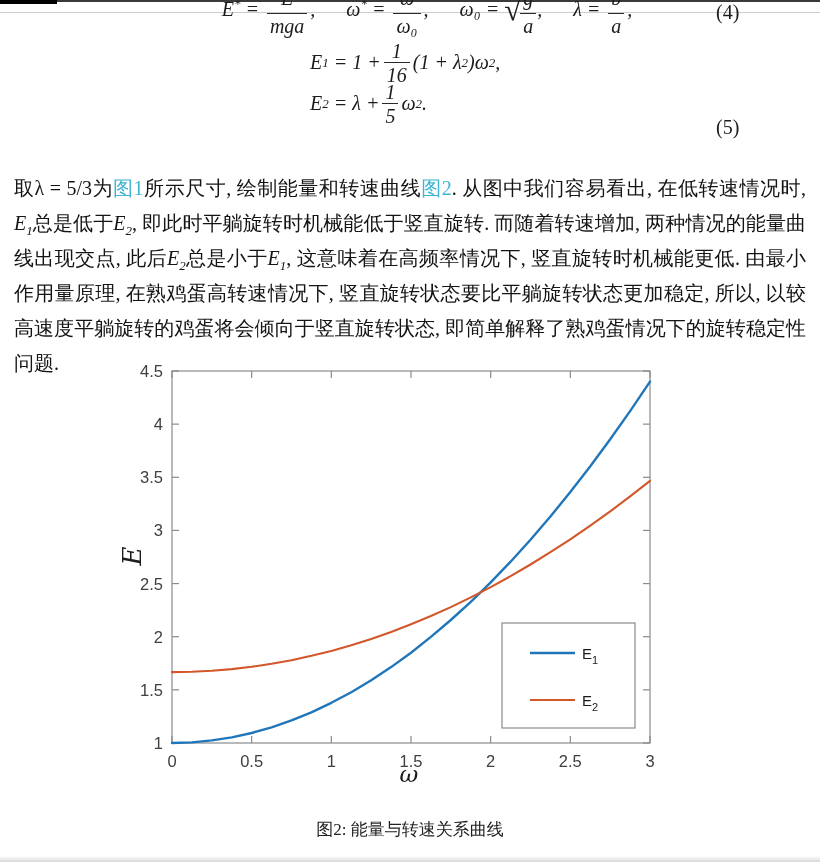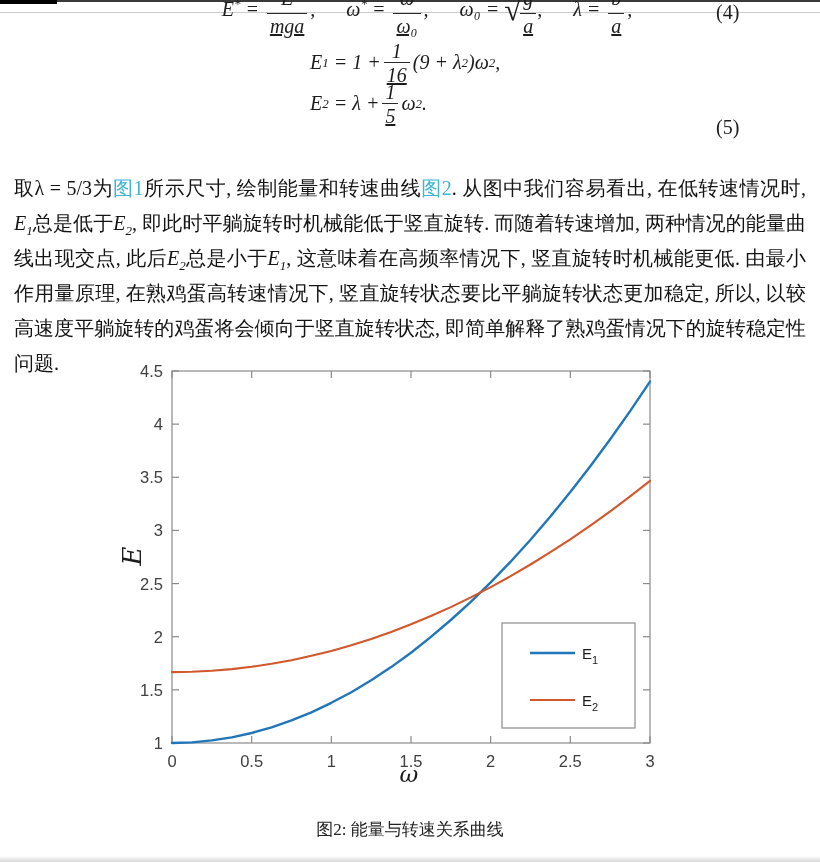--- a/index.html
+++ b/index.html
@@ -8,21 +8,21 @@
     font-family:"Liberation Serif","DejaVu Serif",serif;color:#1c1c1c;
   }
   
   #top-edge-line{position:absolute;top:0;left:0;width:820px;height:1.5px;background:#3a3a3a;}
   #top-edge-black{position:absolute;top:0;left:0;width:57px;height:3.5px;background:#000;}
   #top-hairline{position:absolute;top:12px;left:0;width:820px;height:1px;background:#cccccc;}
   #bottom-fade{position:absolute;bottom:0;left:0;width:820px;height:6px;
     background:linear-gradient(#ffffff,#d8d8d8);}
   .frac{display:inline-block;vertical-align:middle;text-align:center;line-height:1;margin:0 3px;}
   .frac .num{display:block;padding:0 3px 5px 3px;border-bottom:1.3px solid #2a2a2a;line-height:20px;}
-  .frac .den{display:block;padding:2px 3px 0 3px;line-height:20px;text-decoration:underline;}
+  .frac .den{display:block;padding:2px 3px 0 3px;line-height:20px;}
   #eq4{position:absolute;top:0;left:0;width:820px;height:44px;overflow:hidden;font-size:20px;z-index:2;}
   #eq4-inner{margin-top:-13px;text-align:center;padding-left:34px;font-style:italic;white-space:nowrap;}
   .term-gap{display:inline-block;width:26px;}
   .sqrt-sign{font-style:normal;font-size:31px;vertical-align:middle;margin-right:-2px;position:relative;top:-2px;}
   .sqrt-arg{display:inline-block;vertical-align:middle;border-top:1.4px solid #2a2a2a;}
   .sqrt-arg .frac{margin:0 1px;}
   .eqtag{position:absolute;left:716px;font-style:normal;font-size:20px;color:#1c1c1c;}
   #eq4-tag{top:1px;}
   #eq5{position:absolute;top:42px;left:310px;font-size:20px;font-style:italic;z-index:1;}
   .eq5-line{height:41px;display:flex;align-items:center;white-space:nowrap;}
@@ -64,21 +64,21 @@
 </div>
 <div class="eqtag" id="eq4-tag">(4)</div>
 
 <div id="eq5">
   <div class="eq5-line">
     <span>E</span><sub class="msub">1</sub>&nbsp;<span>= 1 +</span>
     <span class="frac">
         <span class="num" style="padding-bottom:1px">1</span>
         <span class="den">16</span>
       </span>
-    <span>(9 + λ</span><sup class="mexp">2</sup><span>)ω</span><sup class="mexp">2</sup><span>,</span>
+    <span>(1 + λ</span><sup class="mexp">2</sup><span>)ω</span><sup class="mexp">2</sup><span>,</span>
   </div>
   <div class="eq5-line">
     <span>E</span><sub class="msub">2</sub>&nbsp;<span>= λ +</span>
     <span class="frac">
         <span class="num" style="padding-bottom:1px">1</span>
         <span class="den">5</span>
       </span>
     <span>ω</span><sup class="mexp">2</sup><span>.</span>
   </div>
 </div>

